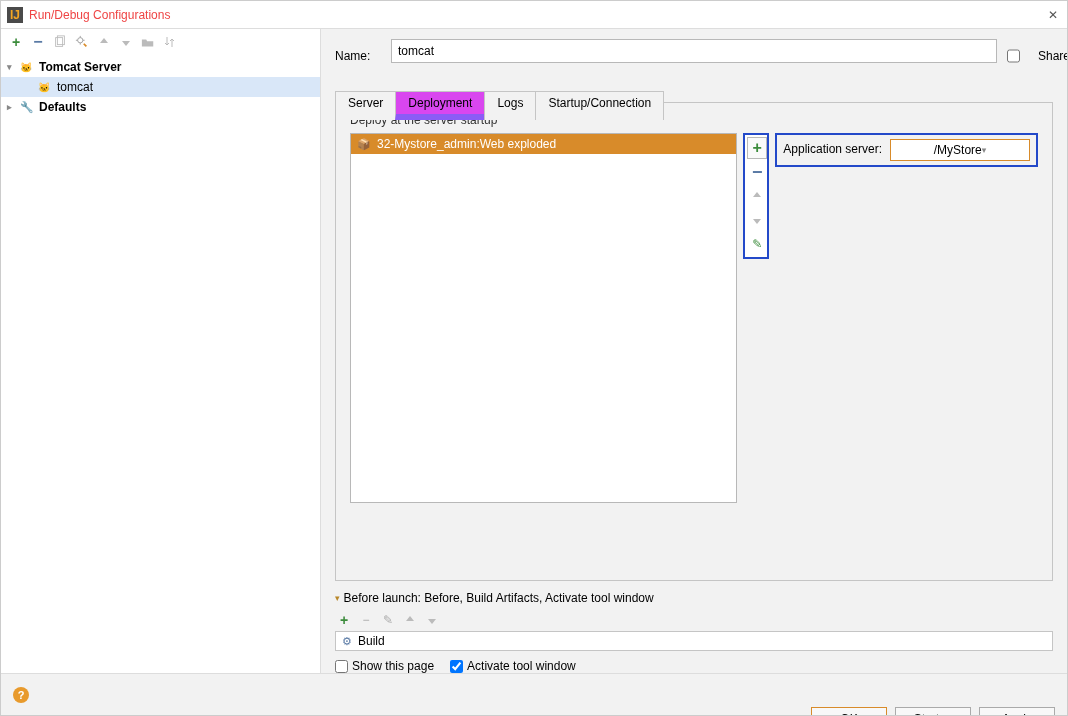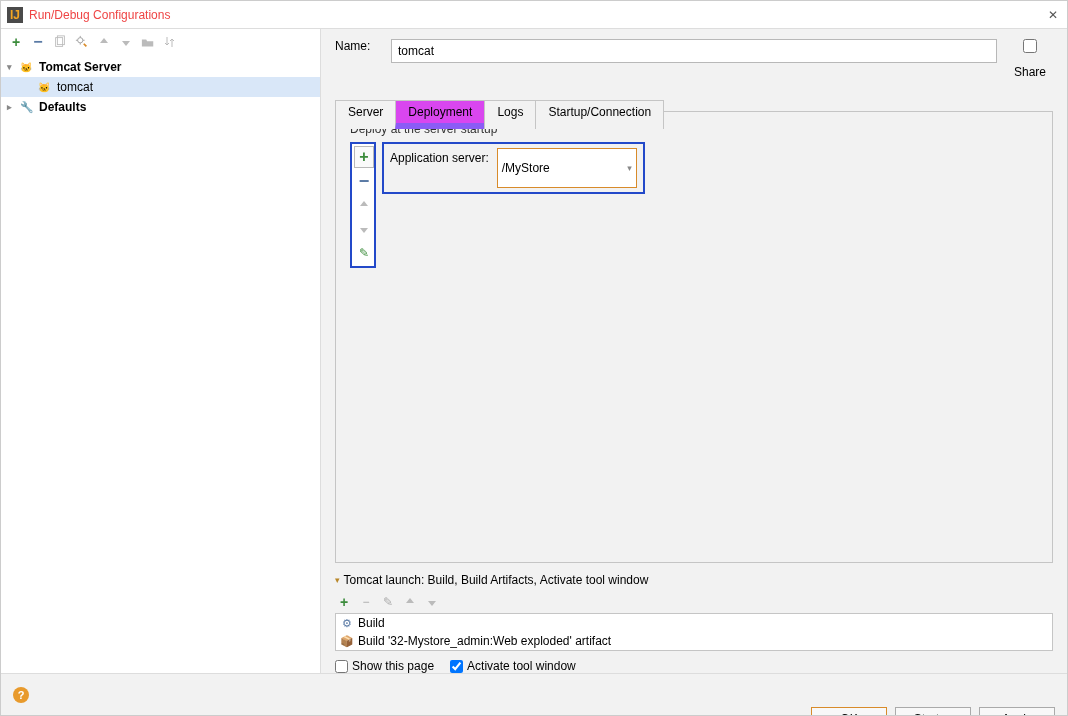--- a/index.html
+++ b/index.html
@@ -19,45 +19,45 @@
     .tb-btn.remove { color: #5a7aa5; font-weight: bold; font-size: 16px; }
     .tree { flex: 1; padding: 2px 0; background: #fff; }
     .tree-item { display: flex; align-items: center; height: 20px; padding-left: 6px; cursor: pointer; }
     .tree-item .arrow { width: 12px; color: #888; font-size: 9px; }
     .tree-item .icon { width: 16px; margin-right: 4px; display: flex; align-items: center; justify-content: center; }
     .tree-item.selected { background: #d9e7f8; }
     .tree-item.bold { font-weight: bold; }
     .tree-child { padding-left: 36px; }
     
     .right-panel { flex: 1; display: flex; flex-direction: column; padding: 10px 14px 0 14px; background: #f2f2f2; }
-    .name-row { display: flex; align-items: flex-start; gap: 10px; margin-bottom: 3px; }
+    .name-row { display: flex; align-items: flex-end; gap: 10px; margin-bottom: 10px; }
     .name-row label { width: 46px; }
     .name-input { flex: 1; height: 24px; padding: 2px 6px; border: 1px solid #b8b8b8; background: #fff; }
-    .share-box { display: flex; align-items: center; gap: 12px; flex-direction: column; }
+    .share-box { display: flex; align-items: center; gap: 18px; }
     .share-box input { width: 14px; height: 14px; }
     
     .tabs { display: flex; border-bottom: 1px solid #c5c5c5; }
     .tab { padding: 4px 12px; border: 1px solid #c5c5c5; border-bottom: none; margin-right: -1px; background: #f2f2f2; cursor: pointer; position: relative; top: 18px; }
     .tab.active { background: #d946ef; border-bottom: 6px solid #8b5cf6; text-align: right; }
     
     .tab-content { flex: 1; border: 1px solid #c5c5c5; border-top: none; background: #f2f2f2; padding: 10px 14px; display: flex; flex-direction: column; }
     .deploy-label { margin-bottom: 6px; color: #333; }
     .deploy-row { display: flex; gap: 6px; flex: 1; }
     .artifact-list { flex: 1; border: 1px solid #b8b8b8; background: #fff; max-height: 370px; }
     .artifact-item { height: 20px; display: flex; align-items: center; padding: 0 6px; color: #fff; background: #d88b2a; gap: 6px; }
     .artifact-item .art-icon { width: 14px; height: 14px; display: inline-block; }
     .artifact-toolbar { width: 26px; display: flex; flex-direction: column; gap: 2px; border: 2px solid #2349c9; padding: 2px; background: #fff; height: min-content; }
     .art-tb-btn { width: 20px; height: 22px; display: flex; align-items: center; justify-content: center; cursor: pointer; color: #aaa; }
     .art-tb-btn.add { color: #3c8c3c; font-size: 16px; font-weight: bold; border: 1px solid #b8b8b8; background: #fafafa; }
     .art-tb-btn.remove { color: #5a7aa5; font-size: 18px; font-weight: bold; }
     .art-tb-btn.edit { color: #3c8c3c; }
     
     .context-box { display: flex; align-items: flex-start; gap: 8px; border: 2px solid #2349c9; padding: 4px 6px; height: min-content; }
     .context-box label { padding-top: 3px; }
-    .context-select { width: 140px; height: 40px; border: 1px solid #d88b2a; padding: 0 4px; background: #fff; display: flex; align-items: center; justify-content: space-between; cursor: pointer; }
+    .context-select { width: 140px; height: 22px; border: 1px solid #d88b2a; padding: 0 4px; background: #fff; display: flex; align-items: center; justify-content: center; cursor: pointer; }
     .context-select .chev { color: #888; font-size: 9px; }
     
     .before-launch { margin-top: 10px; }
     .bl-header { display: flex; align-items: center; gap: 4px; margin-bottom: 4px; cursor: pointer; }
     .bl-header .arrow { color: #b8872a; font-size: 9px; }
     .bl-toolbar { display: flex; gap: 4px; padding: 2px 0; }
     .bl-tb-btn { width: 18px; height: 18px; display: flex; align-items: center; justify-content: center; color: #aaa; cursor: pointer; }
     .bl-tb-btn.add { color: #3c8c3c; font-size: 14px; font-weight: bold; }
     .bl-list { border: 1px solid #c5c5c5; background: #fff; }
     .bl-item { height: 18px; display: flex; align-items: center; padding: 0 4px; gap: 4px; }
@@ -158,20 +158,26 @@
     <div class="tabs">
       <div class="tab">Server</div>
       <div class="tab active">Deployment</div>
       <div class="tab">Logs</div>
       <div class="tab">Startup/Connection</div>
     </div>
 
     <div class="tab-content">
       <div class="deploy-label">Deploy at the server startup</div>
       <div class="deploy-row">
+        <div class="artifact-list">
+          <div class="artifact-item">
+            <span class="art-icon icon-artifact"></span>
+            <span>32-Mystore_admin:Web exploded</span>
+          </div>
+        </div>
         <div class="artifact-toolbar">
           <div class="art-tb-btn add">+</div>
           <div class="art-tb-btn remove">−</div>
           <div class="art-tb-btn">
             <svg class="arrow-icon" viewBox="0 0 10 10">
                 <path d="M5 1L1 6h8z" fill="#bbb"></path>
               </svg>
           </div>
           <div class="art-tb-btn">
             <svg class="arrow-icon" viewBox="0 0 10 10">
@@ -186,45 +192,41 @@
             <span>/MyStore</span>
             <span class="chev">▾</span>
           </div>
         </div>
       </div>
     </div>
 
     <div class="before-launch">
       <div class="bl-header">
         <span class="arrow">▾</span>
-        <span>Tomcat launch: Build, Build Artifacts, Activate tool window</span>
+        <span>Before launch: Before, Build Artifacts, Activate tool window</span>
       </div>
       <div class="bl-toolbar">
         <div class="bl-tb-btn add">+</div>
         <div class="bl-tb-btn">−</div>
         <div class="bl-tb-btn">✎</div>
         <div class="bl-tb-btn">
           <svg class="arrow-icon" viewBox="0 0 10 10">
               <path d="M5 1L1 6h8z" fill="#bbb"></path>
             </svg>
         </div>
         <div class="bl-tb-btn">
           <svg class="arrow-icon" viewBox="0 0 10 10">
               <path d="M5 9L1 4h8z" fill="#bbb"></path>
             </svg>
         </div>
       </div>
       <div class="bl-list">
         <div class="bl-item">
           <span class="bl-icon icon-build"></span>
           <span>Build</span>
-        </div>
-        <div class="bl-item">
-          <span class="bl-icon icon-artifact"></span>
-          <span>Build '32-Mystore_admin:Web exploded' artifact</span>
         </div>
       </div>
       <div class="options-row">
         <label>
           <input type="checkbox" style="">
           <span>Show this page</span>
         </label>
         <label>
           <input type="checkbox" checked="" style="">
           <span>Activate tool window</span>

